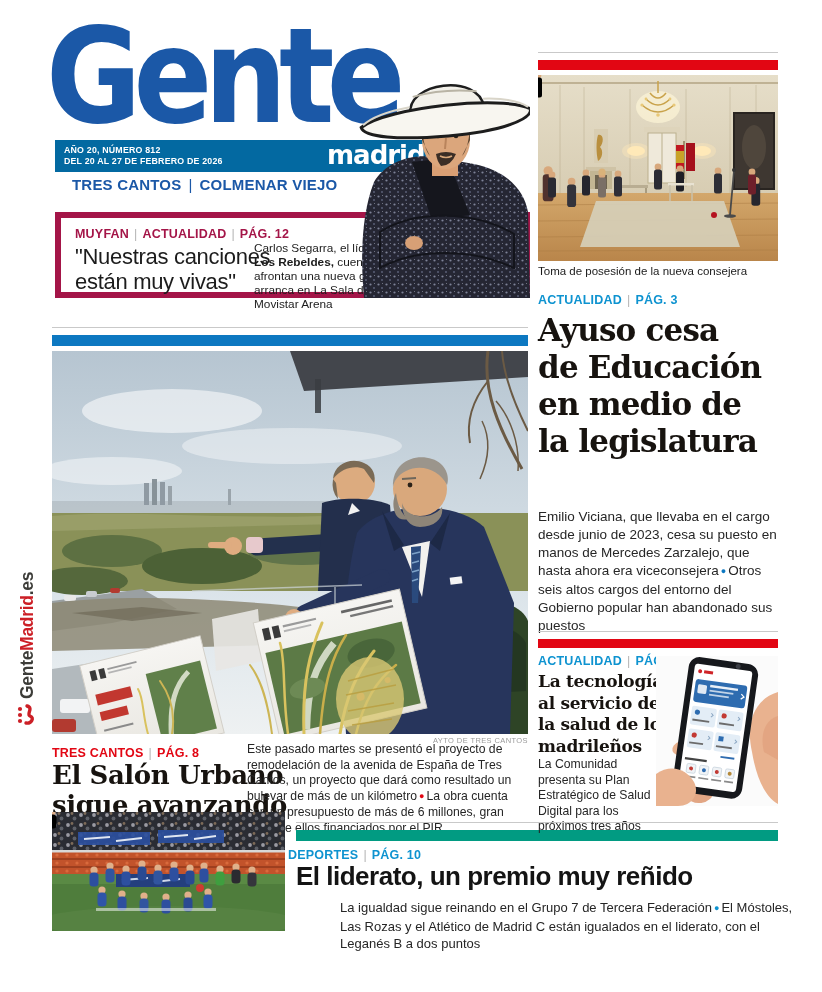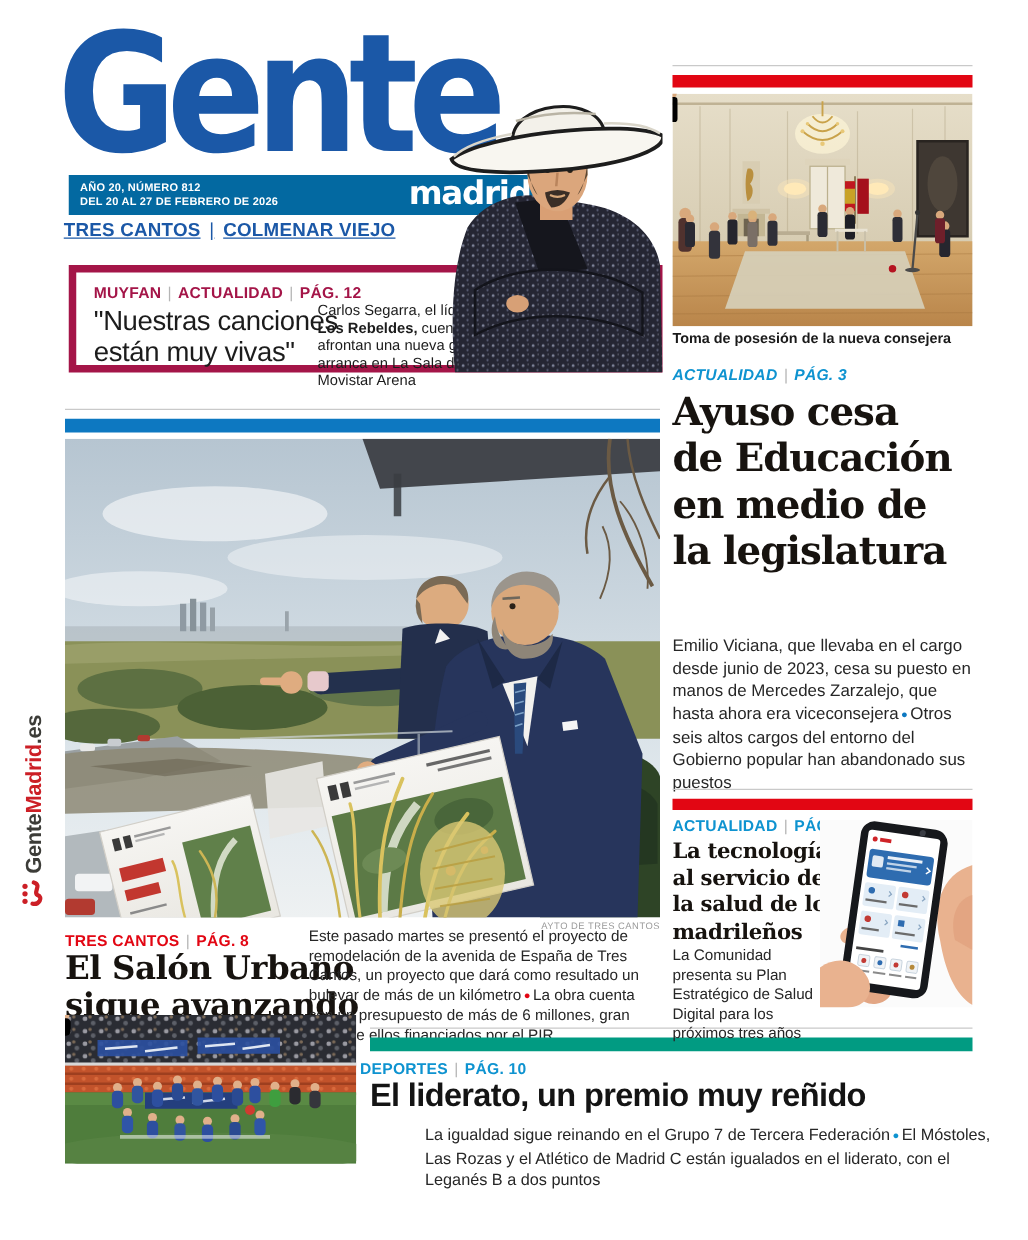--- a/index.html
+++ b/index.html
@@ -8,21 +8,21 @@
   .abs{position:absolute;}
   
   .masthead-title{left:46px;top:26px;font-family:"DejaVu Sans",sans-serif;font-weight:bold;
      font-size:132px;line-height:100px;letter-spacing:-9px;color:#1b58a7;
      transform:scaleX(.88);transform-origin:left top;}
   .orange-strip{left:55px;top:140px;width:402px;height:32px;background:#0369a1;}
   .issue-info{position:absolute;left:9px;top:5px;color:#fff;font-size:8.8px;font-weight:bold;
      line-height:11px;letter-spacing:.2px;}
   .edition{position:absolute;left:272px;bottom:2px;color:#fff;font-weight:bold;font-size:26px;
      letter-spacing:-1px;font-family:"DejaVu Sans",sans-serif;}
-  .region-bar{left:51px;top:176px;font-size:15px;font-weight:bold;color:#1b58a7;letter-spacing:.2px;text-decoration:underline;}
+  .region-bar{left:72px;top:176px;font-size:15px;font-weight:bold;color:#1b58a7;letter-spacing:.2px;}
   .region-bar .divider{color:#1b58a7;font-weight:400;padding:0 7px;}
   
   .kicker{font-size:12.5px;font-weight:bold;letter-spacing:.2px;}
   .kicker .divider{color:#b5b5b5;font-weight:400;padding:0 5px;}
   .k-blue{color:#0e93d0;} .k-red{color:#e20613;} .k-maroon{color:#a41548;}
   
   .serif-head{font-family:"DejaVu Serif",serif;font-weight:bold;color:#17130f;letter-spacing:-.4px;}
   .serif-head div{white-space:nowrap;}
   .bullet{font-size:9px;position:relative;top:-1px;padding:0 2px;}
   .b-blue{color:#0d78c1;} .b-red{color:#e20613;} .b-lblue{color:#0e93d0;}
@@ -33,21 +33,21 @@
   .muyfan-box{left:55px;top:212px;width:463px;height:74px;border:6px solid #a41548;background:#fff;}
   .quote-head{position:absolute;left:14px;top:26px;font-size:22px;line-height:25px;color:#1c1c1c;
      letter-spacing:-.3px;}
   .quote-head div{white-space:nowrap;}
   .muyfan-summary{position:absolute;left:193px;top:23px;width:152px;font-size:11.8px;
      line-height:14px;color:#1c1c1c;}
   .vertical-site{left:14px;top:726px;width:210px;height:26px;transform:rotate(-90deg);
      transform-origin:0 0;font-size:17.5px;font-weight:bold;letter-spacing:-.3px;
      display:flex;align-items:center;gap:5px;color:#3c3c38;}
   .vertical-site .brand{color:#cc1f26;}
-  .photo-caption{font-weight:bold;font-size:11.5px;color:#1a1a1a;}
+  .photo-caption{font-weight:normal;font-size:11.5px;color:#1a1a1a;}
   .photo-credit{font-size:7.5px;color:#9a9a9a;letter-spacing:.4px;text-align:right;}
   .standfirst{font-size:13.5px;line-height:18px;color:#262626;}
   .small-body{font-size:12.2px;line-height:15.5px;color:#262626;}
 </style>
 </head>
 <body>
 
 <div class="abs masthead-title">Gente</div>
 
 <div class="abs orange-strip">
@@ -429,21 +429,21 @@
   <use href="#fig" x="198" y="98" fill="#26262e" transform="translate(0,-2) scale(1.1)"></use>
   <use href="#fig" x="214" y="97" fill="#6e1f2a"></use>
   <use href="#fig" x="228" y="99" fill="#2a2a32" transform="translate(0,-3) scale(1.15)"></use>
   <rect x="130" y="108" width="26" height="2.5" fill="#e8e2d2"></rect>
   <path d="M132,110 L132,126 M154,110 L154,126" stroke="#c9c1aa" stroke-width="1.5"></path>
   <circle cx="176" cy="140" r="3" fill="#b51320"></circle>
 </svg>
 
 <div class="abs photo-caption" style="left:538px;top:265px;">Toma de posesión de la nueva consejera</div>
 
-<div class="abs kicker k-blue" style="left:538px;top:293px;font-style:italic;">
+<div class="abs kicker k-blue" style="left:538px;top:293px;">
   <span>ACTUALIDAD</span><span class="divider">|</span><span>PÁG. 3</span>
 </div>
 <div class="abs serif-head" style="left:538px;top:312px;font-size:31px;line-height:37px;letter-spacing:-.8px;">
   <div>Ayuso cesa</div>
   <div>de Educación</div>
   <div>en medio de</div>
   <div>la legislatura</div>
 </div>
 <div class="abs standfirst" style="left:538px;top:508px;width:248px;">
   <span>Emilio Viciana, que llevaba en el cargo desde junio de 2023, cesa su puesto en manos de Mercedes Zarzalejo, que hasta ahora era viceconsejera</span><span class="bullet b-blue">●</span><span>Otros seis altos cargos del entorno del Gobierno popular han abandonado sus puestos</span>

